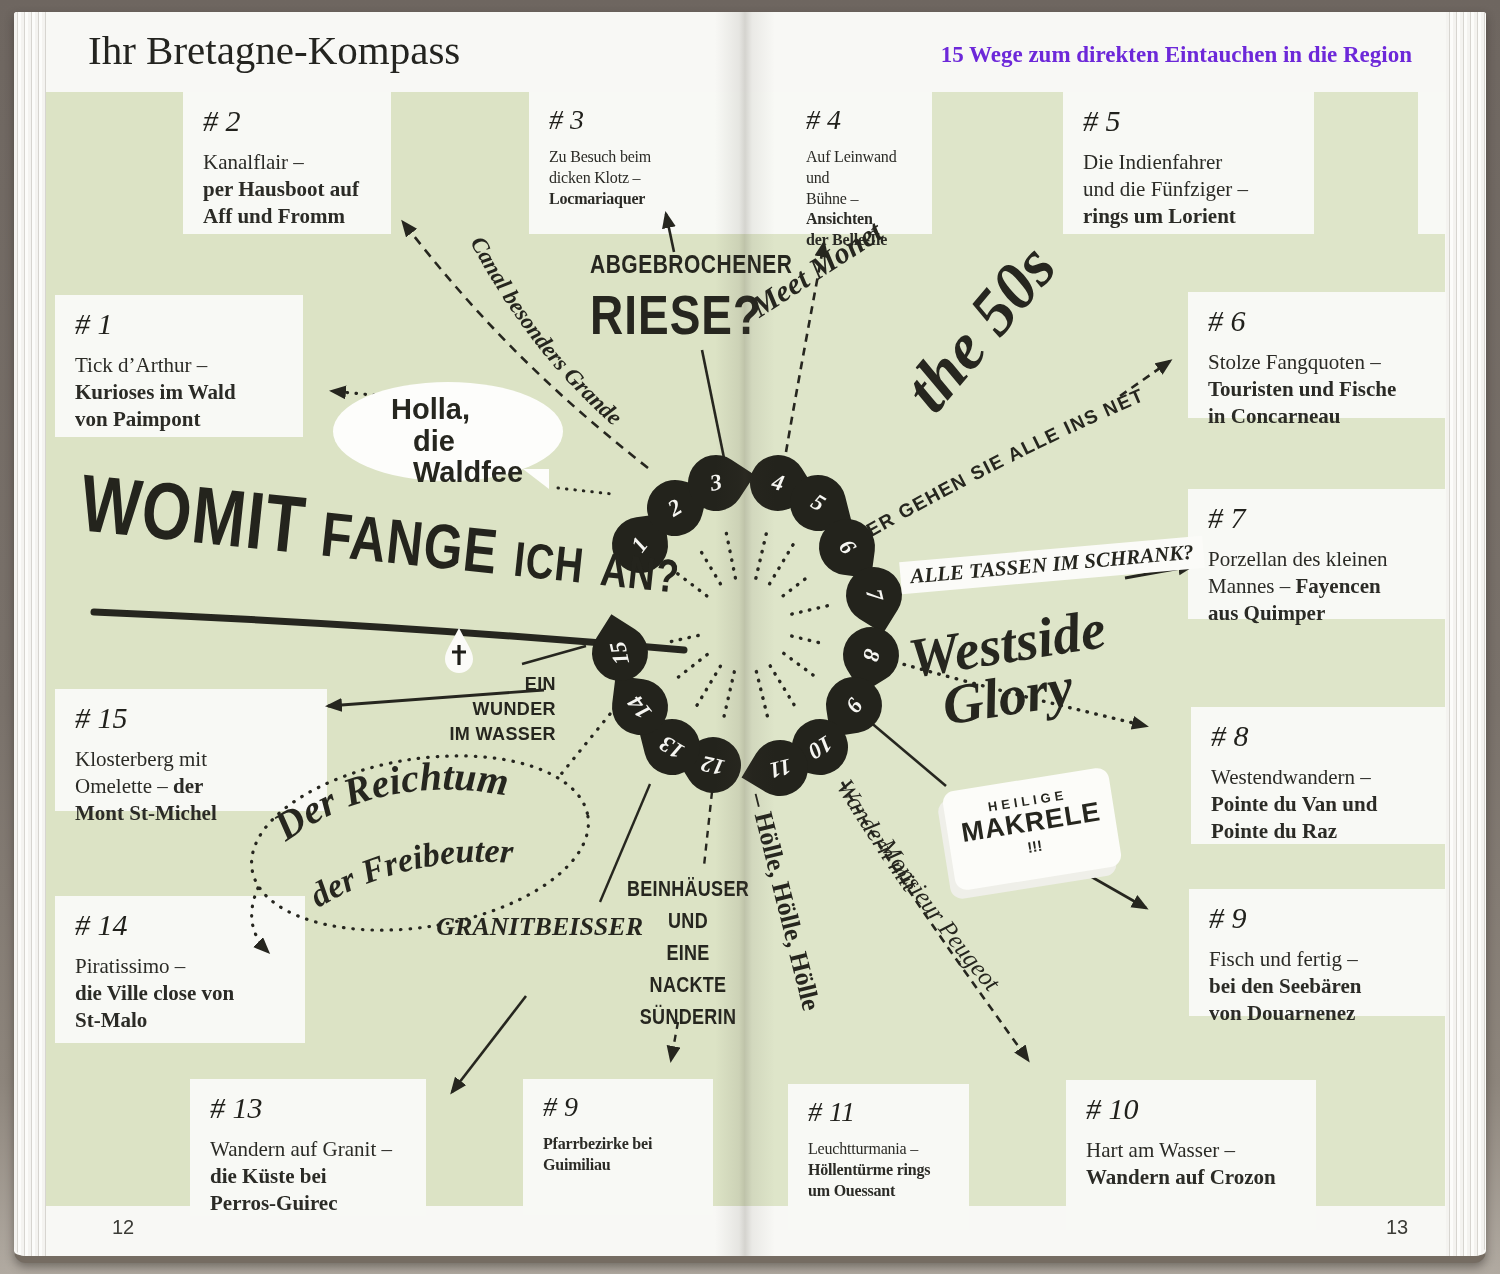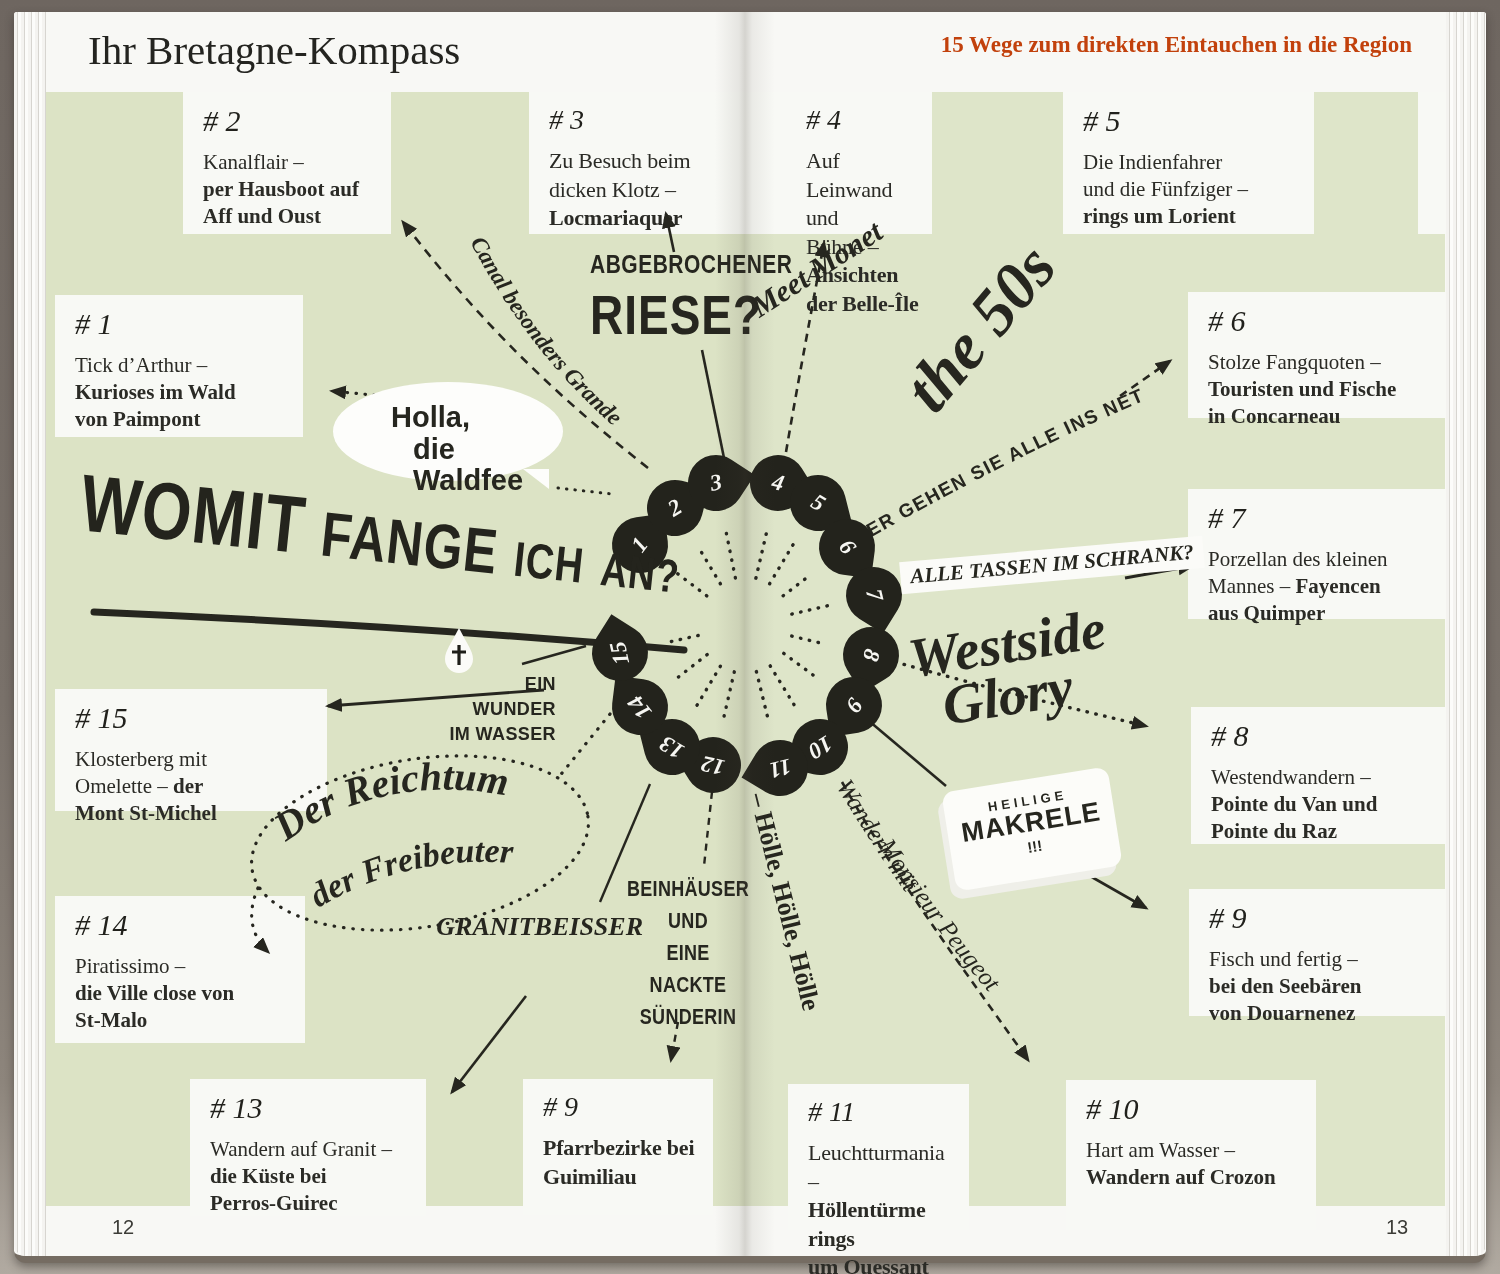--- a/index.html
+++ b/index.html
@@ -19,35 +19,35 @@
   #spine-shadow{left:715px;top:12px;width:60px;height:1244px;z-index:7;pointer-events:none;
     background:linear-gradient(90deg,rgba(70,64,54,0) 0%,rgba(70,64,54,.10) 40%,rgba(70,64,54,.20) 50%,rgba(70,64,54,.08) 62%,rgba(70,64,54,0) 100%)}
   #right-lighten{left:745px;top:12px;width:701px;height:1244px;z-index:2;background:rgba(255,255,255,.07)}
   .green{background:#dce3c5;z-index:1}
   .white-rect{background:#f8f9f5;z-index:2}
   .item-box{position:absolute;background:#f8f9f5;z-index:3;box-sizing:border-box;
             padding:14px 12px 0 20px;color:#2b2b26}
   .item-num{font:italic 400 30px/1 "Liberation Serif",serif;color:#21211c;margin-bottom:13px}
   .item-line{font:400 21px/1.28 "Liberation Serif",serif}
   .item-line .b{font-weight:700}
-  .narrow .item-line{font-size:22px;line-height:1.3;letter-spacing:-.2px}
+  .narrow .item-line{font-size:16px;line-height:1.3;letter-spacing:-.2px}
   .narrow .item-num{font-size:28px}
   #overlay{left:0;top:0;z-index:4}
   .balloon{position:absolute;width:56px;height:56px;background:#23231c;z-index:5;
            border-radius:50% 50% 50% 0}
   .balloon span{display:flex;width:100%;height:100%;align-items:center;justify-content:center;
            transform:rotate(135deg);color:#f6f6f2;font:italic 700 23px "Liberation Serif",serif}
   .decor{position:absolute;z-index:5;color:#26261f}
   .hand{font-family:"Liberation Sans",sans-serif;font-weight:700}
   .script{font-family:"Liberation Serif",serif;font-style:italic;font-weight:700}
   #womit{left:86px;top:456px;display:flex;align-items:baseline;gap:17px;
          transform:rotate(6deg) scaleY(1.26);transform-origin:left top;white-space:nowrap;
          font-family:"Liberation Sans",sans-serif;font-weight:700;letter-spacing:1px;color:#24241d}
   #holla{left:333px;top:382px;width:230px;height:99px;background:#fdfdfb;border-radius:50%;z-index:5}
-  #holla .t1{margin:20px 0 0 58px;font:700 29px/1.05 "Liberation Sans",sans-serif}
+  #holla .t1{margin:12px 0 0 58px;font:700 29px/1.05 "Liberation Sans",sans-serif}
   #holla .t2{margin:2px 0 0 80px;font:700 29px/1.05 "Liberation Sans",sans-serif}
   #holla::after{content:"";position:absolute;right:14px;bottom:-8px;width:26px;height:20px;
          background:#fdfdfb;clip-path:polygon(0 0,100% 0,100% 100%)}
   #riese{left:590px;top:250px;width:165px;text-align:center;transform:scaleY(1.22);transform-origin:center top}
   #riese .l1{font-size:21px;letter-spacing:.5px}
   #riese .l2{font-size:46px;letter-spacing:1px;margin-top:2px}
   #monet{left:742px;top:252px;transform:rotate(-33deg);font-size:30px;white-space:nowrap}
   #the50s{left:840px;top:248px;width:280px;height:160px;display:flex;align-items:center;justify-content:center;
           transform:rotate(-50deg);font-size:66px;white-space:nowrap}
   #tassen{left:900px;top:549px;transform:rotate(-5deg);background:#fbfbf8;padding:3px 10px 4px;
@@ -61,21 +61,21 @@
   #makrele .m2{font:700 27px/1.1 "Liberation Sans",sans-serif;letter-spacing:1px}
   #makrele .m3{font:700 15px "Liberation Sans",sans-serif}
   #hoelle{left:772px;top:790px;transform:rotate(76deg);transform-origin:0 0;
           font:700 26px "Liberation Serif",serif;white-space:nowrap}
   #bein{left:627px;top:874px;width:122px;text-align:center;transform:scaleY(1.18);transform-origin:center top;
         font-size:18px;line-height:1.5;letter-spacing:.3px}
   #granit{left:388px;top:910px;width:255px;text-align:right;
           font:italic 700 26px/1.3 "Liberation Serif",serif}
   #wunder{left:424px;top:672px;width:132px;text-align:right;font-size:18px;line-height:1.38;letter-spacing:.4px}
   #hdr-left{left:88px;top:26px;font:400 41px "Liberation Serif",serif;color:#242420;z-index:3}
-  #hdr-right{right:88px;top:32px;font:700 23px "Liberation Serif",serif;color:#c2410c;z-index:3}
+  #hdr-right{right:88px;top:42px;font:700 23px "Liberation Serif",serif;color:#6d28d9;z-index:3}
   .pagenum{font:400 20px "Liberation Sans",sans-serif;color:#3c3c37;z-index:3}
   #pn-left{left:112px;top:1216px}
   #pn-right{left:1386px;top:1216px}
 </style>
 </head>
 <body>
 
 <div id="book" class="abs"></div>
 
 <div class="abs green" style="left:45px;top:92px;width:700px;height:1114px"></div>
@@ -94,21 +94,21 @@
     <div class="item-box" style="left: 55px; top: 295px; width: 248px; height: 142px;">
       <div class="item-num"># 1</div>
       <div class="item-line"><span>Tick d’Arthur –</span></div>
       <div class="item-line"><span class="b">Kurioses im Wald</span></div>
       <div class="item-line"><span class="b">von Paimpont</span></div>
     </div>
     <div class="item-box" style="left: 183px; top: 92px; width: 208px; height: 142px;">
       <div class="item-num"># 2</div>
       <div class="item-line"><span>Kanalflair –</span></div>
       <div class="item-line"><span class="b">per Hausboot auf</span></div>
-      <div class="item-line"><span class="b">Aff und Oust</span></div>
+      <div class="item-line"><span class="b">Aff und Fromm</span></div>
     </div>
     <div class="item-box narrow" style="left: 529px; top: 92px; width: 180px; height: 142px;">
       <div class="item-num"># 3</div>
       <div class="item-line"><span>Zu Besuch beim</span></div>
       <div class="item-line"><span>dicken Klotz –</span></div>
       <div class="item-line"><span class="b">Locmariaquer</span></div>
     </div>
     <div class="item-box narrow" style="left: 786px; top: 92px; width: 146px; height: 142px;">
       <div class="item-num"># 4</div>
       <div class="item-line"><span>Auf Leinwand und</span></div>

